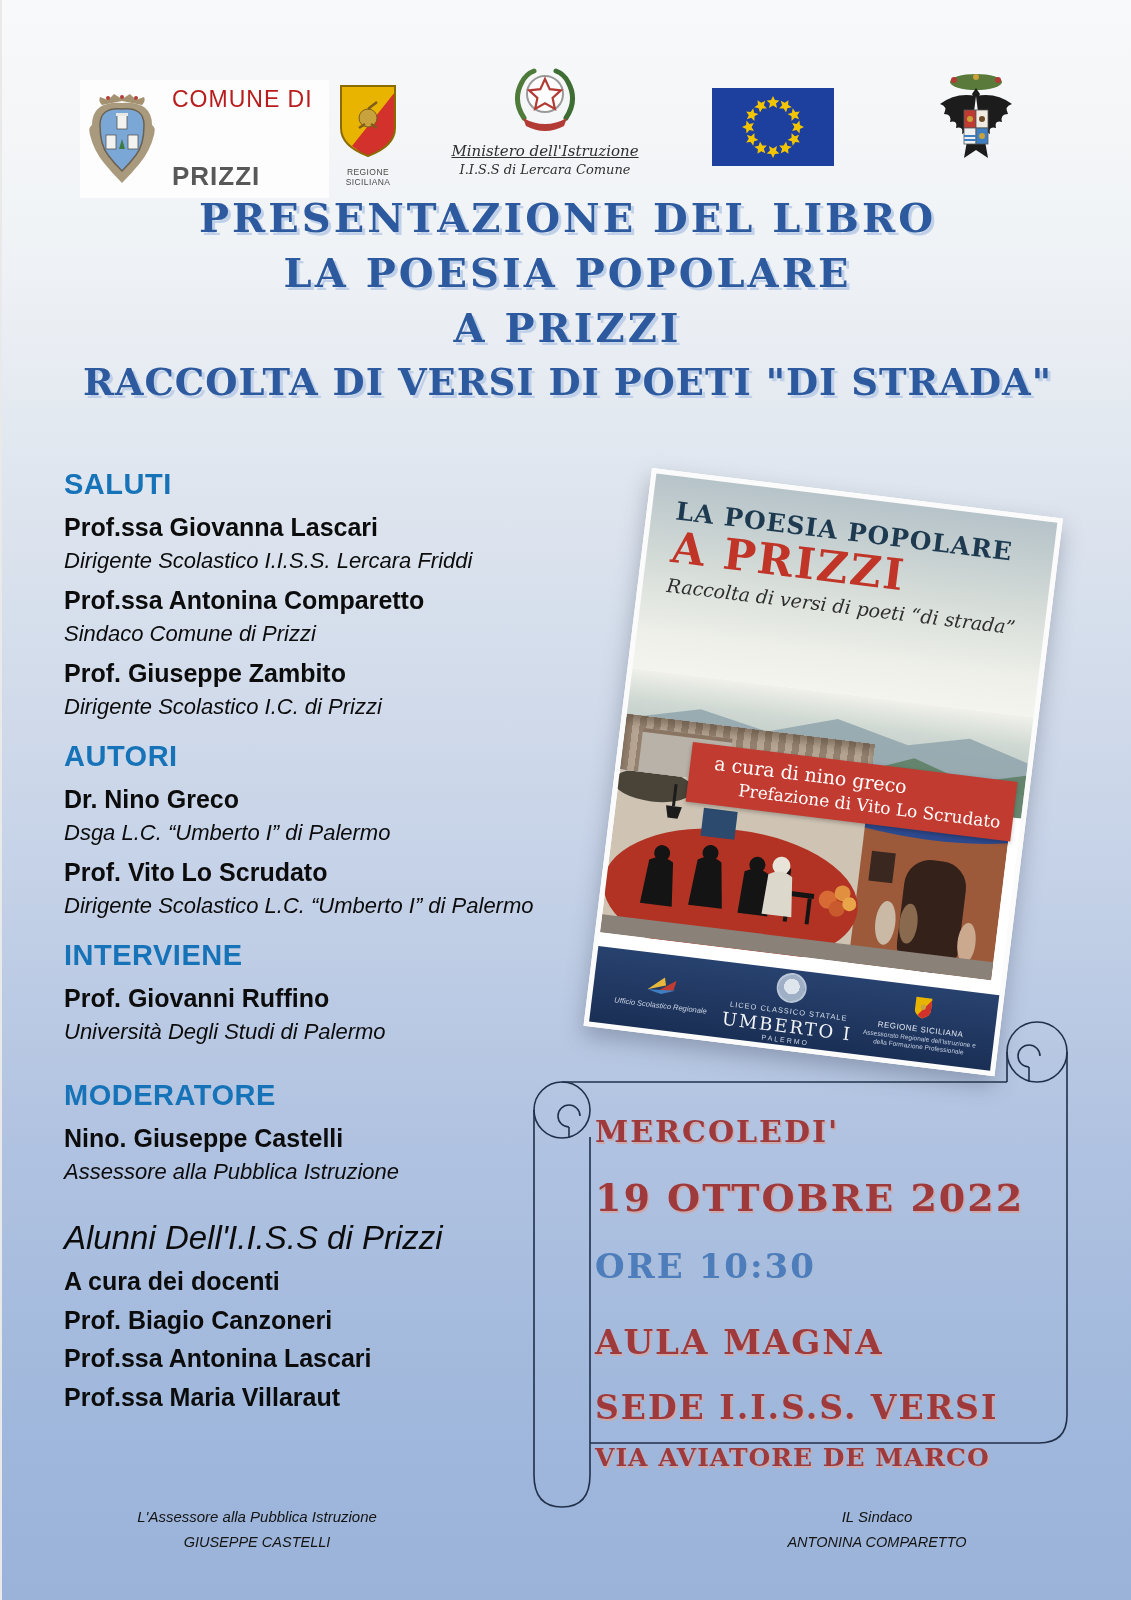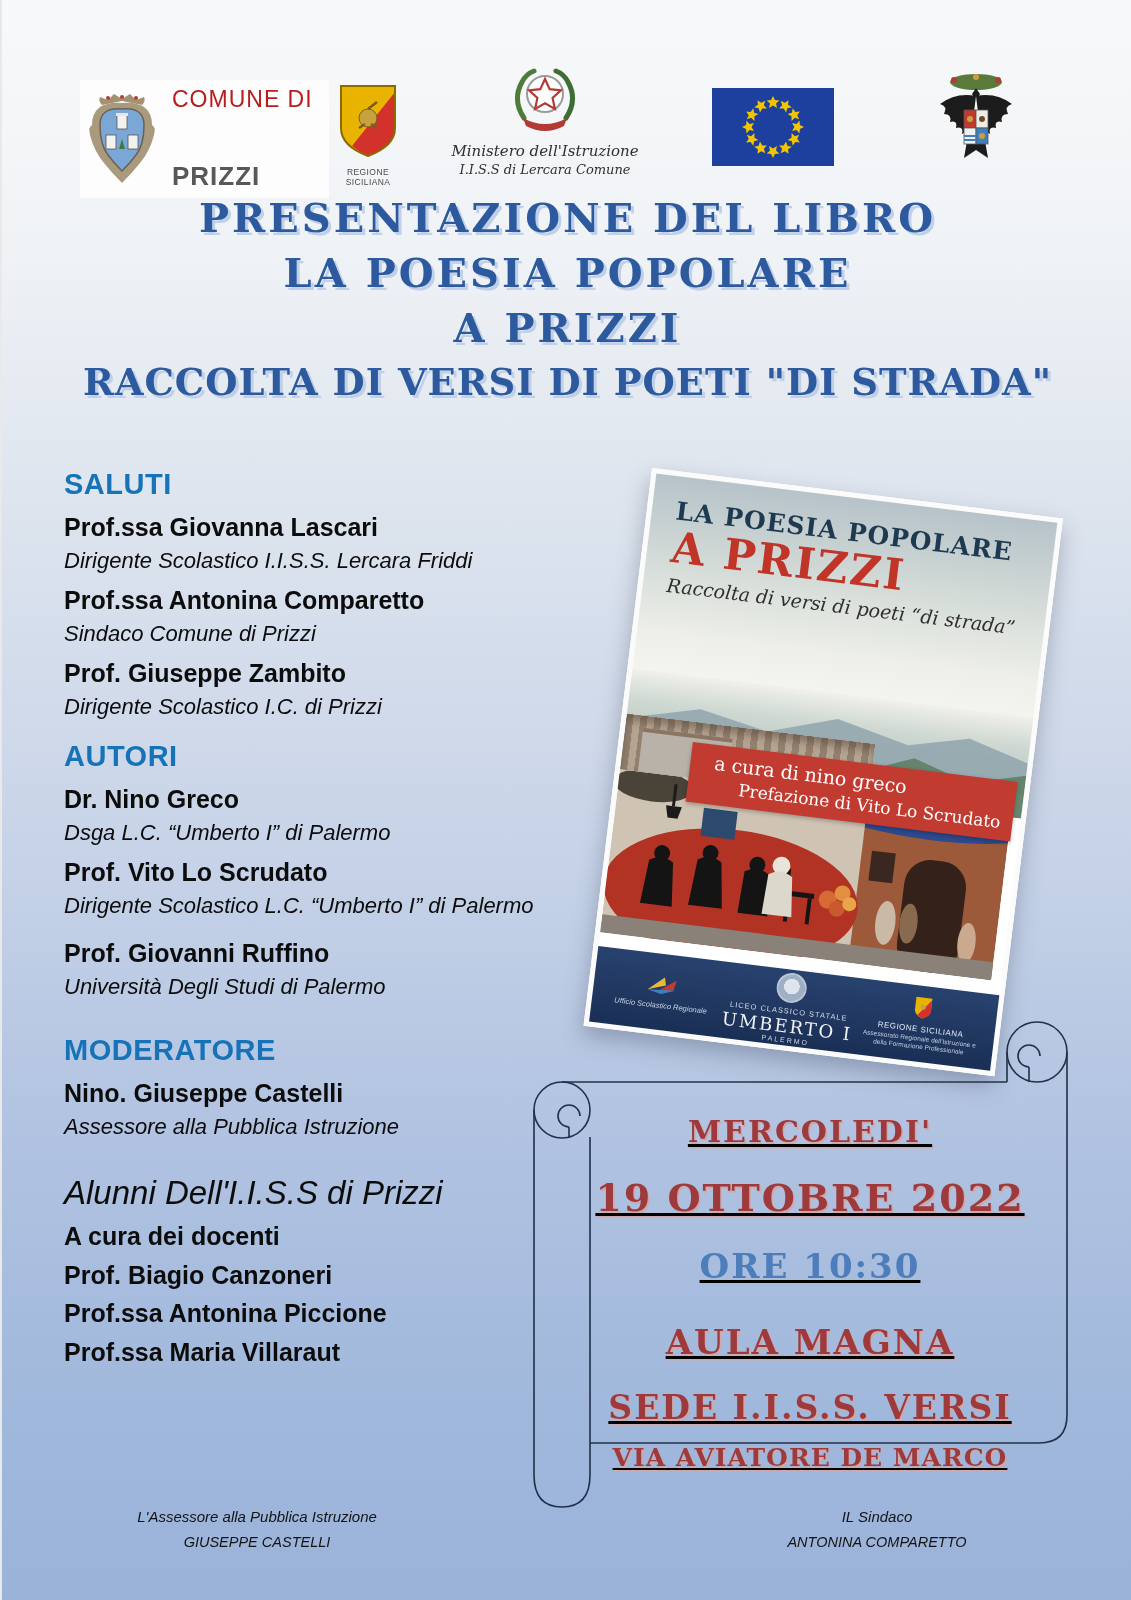--- a/index.html
+++ b/index.html
@@ -10,21 +10,21 @@
     font-family:"Liberation Sans",sans-serif;
   }
   
   .logo{position:absolute;}
   .logo-comune{left:78px;top:80px;display:flex;align-items:center;gap:14px;background:#fdfdfd;padding:6px 16px 6px 6px;}
   .lc-text .l1{font-size:23px;color:#b91c1c;letter-spacing:1px;}
   .lc-text .l2{font-size:26px;color:#585858;font-weight:bold;letter-spacing:1px;margin-top:48px;}
   .logo-regione{left:328px;top:84px;width:76px;text-align:center;}
   .logo-regione .cap{font-size:8.5px;color:#4a4a4a;margin-top:5px;letter-spacing:.4px;}
   .logo-ministero{left:448px;top:66px;width:190px;text-align:center;}
-  .logo-ministero .t1{font-family:"DejaVu Serif",serif;font-style:italic;font-size:15px;color:#2f2f2f;margin-top:2px;}
+  .logo-ministero .t1{font-family:"DejaVu Serif",serif;font-style:italic;font-size:15px;color:#2f2f2f;margin-top:2px;text-decoration:underline;}
   .logo-ministero .t2{font-family:"DejaVu Serif",serif;font-style:italic;font-size:13px;color:#2f2f2f;margin-top:2px;}
   .logo-eu{left:710px;top:88px;}
   .logo-palermo{left:932px;top:70px;}
   
   .title-block{position:absolute;left:0;top:198px;width:100%;text-align:center;
     font-family:"DejaVu Serif",serif;font-weight:bold;color:#2d5a9e;}
   .title-line{letter-spacing:3px;text-shadow:3px 3px 0 #bfd0e8;line-height:1.0;}
   .tl1{font-size:40px;margin-bottom:15px;}
   .tl2{font-size:40px;margin-bottom:15px;}
   .tl3{font-size:40px;margin-bottom:16px;}
@@ -64,22 +64,22 @@
   .fb-center{text-align:center;flex:1;}
   .fb-center .top{font-size:7.5px;letter-spacing:1px;color:#d7deea;}
   .fb-center .name{font-family:"DejaVu Serif",serif;font-size:18px;letter-spacing:2px;color:#f0f2f6;}
   .fb-center .city{font-size:7px;letter-spacing:2px;color:#cdd6e6;}
   .fb-right{width:128px;text-align:center;}
   .fb-right .cap{font-size:8px;letter-spacing:.5px;color:#e2e8f2;margin-top:2px;}
   .fb-right .sub{font-size:6.5px;color:#c3cde0;line-height:1.25;margin-top:1px;}
   .fb-badge{display:inline-block;width:26px;height:26px;border-radius:50%;background:radial-gradient(circle at 50% 45%,#dfe5ec 0 40%,#9fb0c6 41% 100%);border:2px solid #b9c6d8;}
   
   .scroll-wrap{position:absolute;left:527px;top:1020px;width:540px;height:492px;z-index:1;}
-  .scroll-text{position:absolute;left:66px;top:94px;width:430px;text-align:center;
-    font-family:"DejaVu Serif",serif;font-weight:bold;text-decoration:underline;}
+  .scroll-text{position:absolute;left:66px;top:94px;width:430px;
+    font-family:"DejaVu Serif",serif;font-weight:bold;}
   .scr-line{letter-spacing:2px;}
   .scr-red{color:#9e3a3c;text-shadow:1.5px 1.5px 0 #cda9ab;}
   .scr-blue{color:#4d7dbb;text-shadow:1.5px 1.5px 0 #a9bdd9;}
   .s-day{font-size:30px;margin-bottom:26px;}
   .s-date{font-size:38px;margin-bottom:26px;}
   .s-time{font-size:34px;margin-bottom:36px;}
   .s-v1{font-size:34px;margin-bottom:26px;}
   .s-v2{font-size:33px;margin-bottom:16px;}
   .s-v3{font-size:25px;letter-spacing:1px;}
   
@@ -215,39 +215,40 @@
         <p class="p-name">Dr. Nino Greco</p>
         <p class="p-role">Dsga L.C. “Umberto I” di Palermo</p>
       </div>
       <div class="entry">
         <p class="p-name">Prof. Vito Lo Scrudato</p>
         <p class="p-role">Dirigente Scolastico L.C. “Umberto I” di Palermo</p>
       </div>
     </div>
 
     <div class="section">
+      <div class="sec-title">INTERVIENE</div>
       <div class="entry">
         <p class="p-name">Prof. Giovanni Ruffino</p>
         <p class="p-role">Università Degli Studi di Palermo</p>
       </div>
     </div>
 
     <div class="section" style="margin-top:34px;">
       <div class="sec-title">MODERATORE</div>
       <div class="entry">
         <p class="p-name">Nino. Giuseppe Castelli</p>
         <p class="p-role">Assessore alla Pubblica Istruzione</p>
       </div>
     </div>
 
     <div class="section" style="margin-top:34px;">
       <p class="voci-sub">Alunni Dell'I.I.S.S di Prizzi</p>
       <p class="voci-line">A cura dei docenti</p>
       <p class="voci-line">Prof. Biagio Canzoneri</p>
-      <p class="voci-line">Prof.ssa Antonina Piccione</p>
+      <p class="voci-line">Prof.ssa Antonina Lascari</p>
       <p class="voci-line">Prof.ssa Maria Villaraut</p>
     </div>
   </div>
 
   <div class="book">
     <div class="bk-sky">
       <div class="bk-t1">LA POESIA POPOLARE</div>
       <div class="bk-t2">A PRIZZI</div>
       <div class="bk-sub">Raccolta di versi di poeti “di strada”</div>
     </div>

